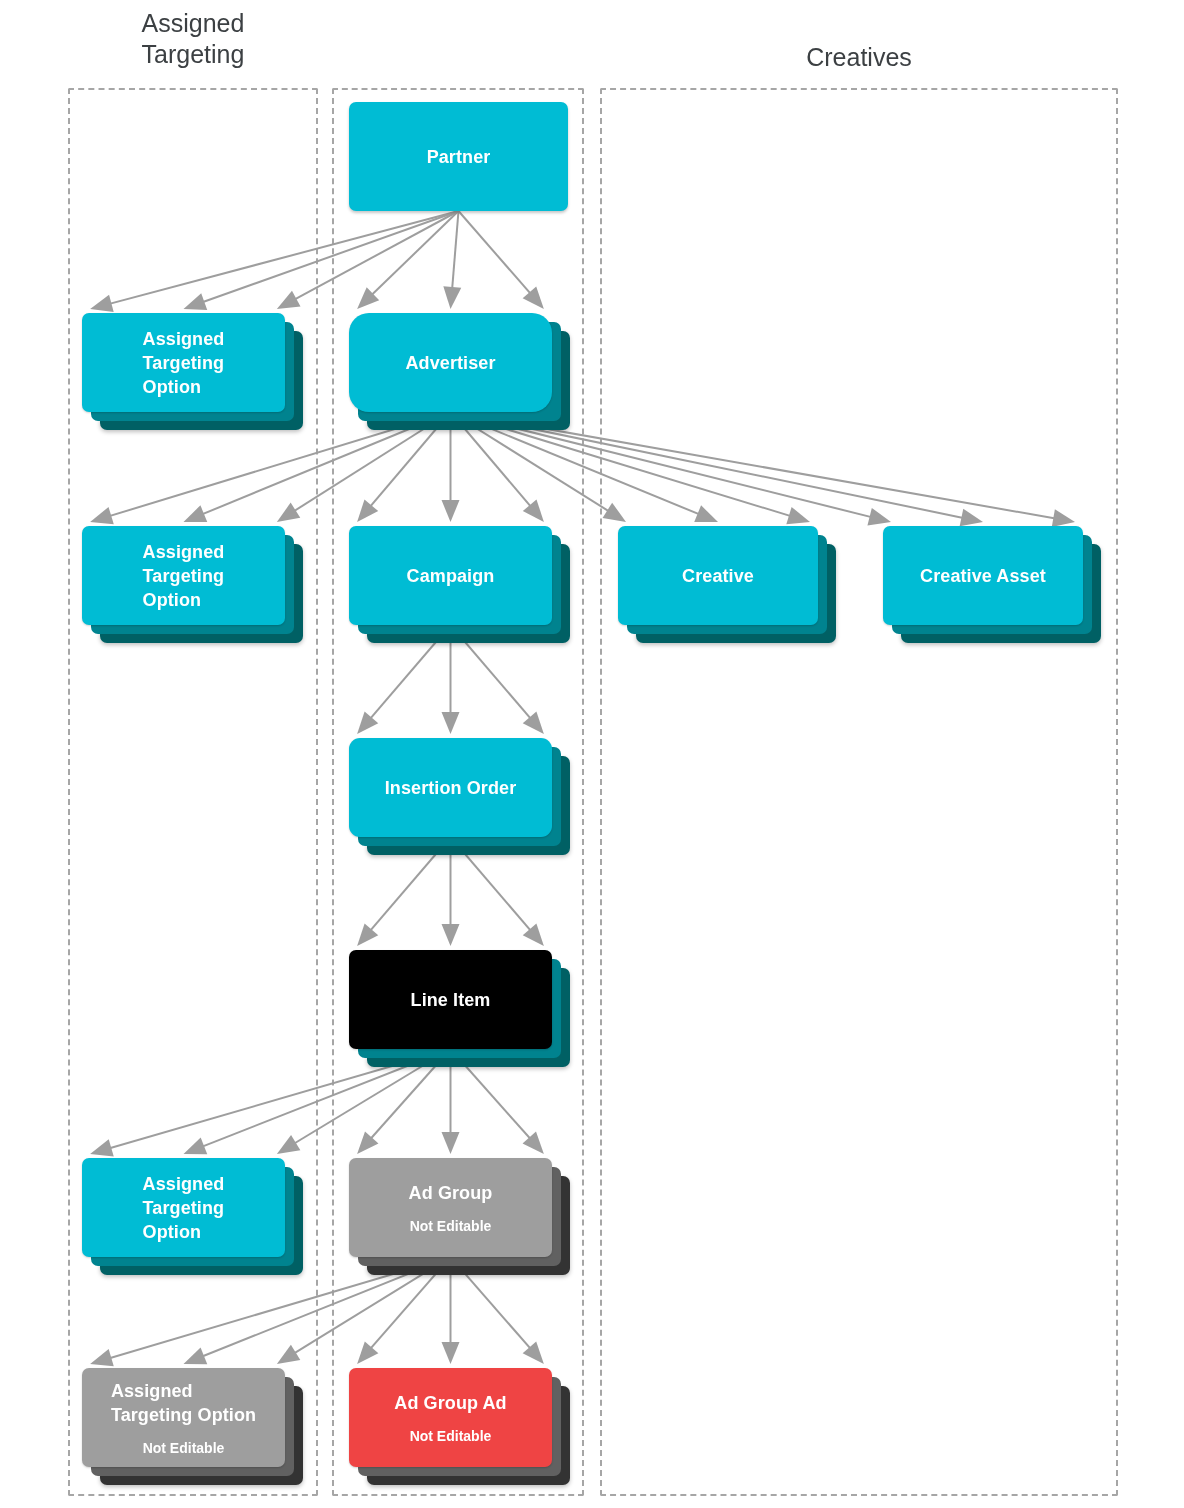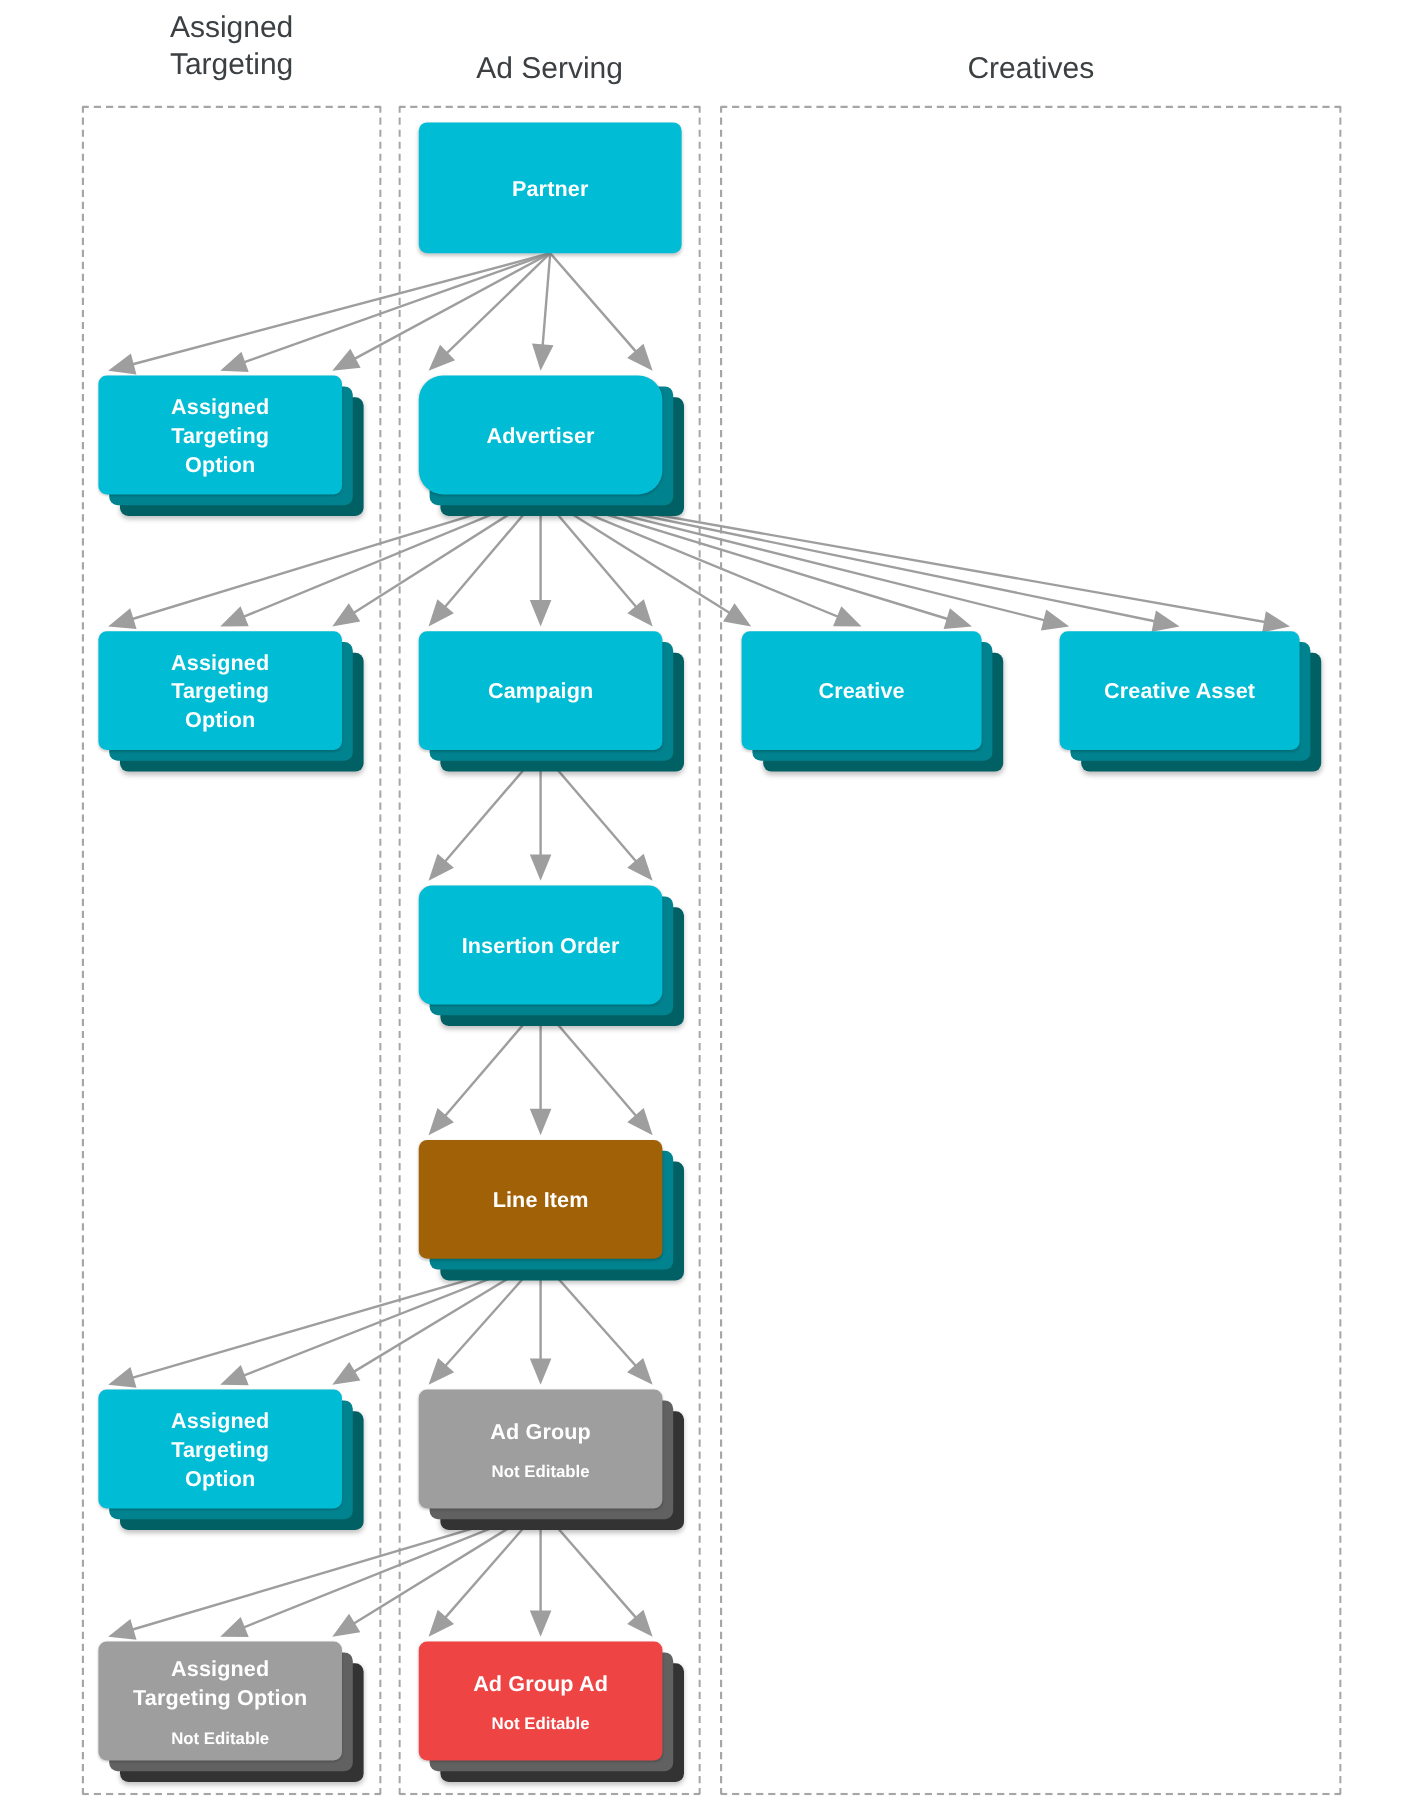--- a/index.html
+++ b/index.html
@@ -35,21 +35,21 @@
   }
   .node .card{
     position:absolute;
     border-radius:7px;
     box-sizing:border-box;
     display:flex;
     flex-direction:column;
     align-items:center;
     justify-content:center;
     color:#ffffff;
-    text-align:center;
+    text-align:left;
     box-shadow:0 1px 2px rgba(0,0,0,0.18);
   }
   .node .title{
     font-size:18px;
     font-weight:bold;
     line-height:24px;
     letter-spacing:.1px;
     white-space:pre-line;
   }
   .node .sub{
@@ -60,21 +60,20 @@
   }
   .node.single .card{box-shadow:0 2px 3px rgba(0,0,0,0.22);}
 </style>
 </head>
 <body>
 
 <div id="canvas">
 
   <div class="col-header" id="hdr-0" style="left: 68px; top: 8px; width: 250px; color: rgb(60, 64, 67);"><span>Assigned
 Targeting</span></div>
-  <div class="col-header" id="hdr-1" style="left: 332px; top: 42px; width: 252px; color: rgb(60, 64, 67);"><span>Ad Serving</span></div>
   <div class="col-header" id="hdr-2" style="left: 600px; top: 42px; width: 518px; color: rgb(60, 64, 67);"><span>Creatives</span></div>
 
   <div class="col-box" id="colbox-0" style="left: 68px; top: 88px; width: 250px; height: 1408px; border-color: rgb(166, 166, 166);"></div>
   <div class="col-box" id="colbox-1" style="left: 332px; top: 88px; width: 252px; height: 1408px; border-color: rgb(166, 166, 166);"></div>
   <div class="col-box" id="colbox-2" style="left: 600px; top: 88px; width: 518px; height: 1408px; border-color: rgb(166, 166, 166);"></div>
 
   <svg class="wires" id="wires" viewBox="0 0 1184 1508" xmlns="http://www.w3.org/2000/svg">
       <line x1="458.5" y1="211" x2="103.64943246204535" y2="305.40076990802856" stroke="#9e9e9e" stroke-width="2"></line>
       <polygon points="90.11999999999999,309 109.06674595266105,294.6465747013014 113.69432749948152,312.0415592953597" fill="#9e9e9e"></polygon>
       <line x1="458.5" y1="211" x2="196.68763848003667" y2="304.30040519620513" stroke="#9e9e9e" stroke-width="2"></line>
@@ -204,21 +203,21 @@
       <div class="node" style="left: 349px; top: 738px; width: 223px; height: 119px;">
         <div class="layer" style="left: 18px; top: 18px; width: 203px; height: 99px; background: rgb(0, 96, 100); box-shadow: rgba(0, 0, 0, 0.25) 0px 2px 4px;"></div>
         <div class="layer" style="left: 9px; top: 9px; width: 203px; height: 99px; background: rgb(0, 131, 143);"></div>
         <div class="card" style="left: 0px; top: 0px; width: 203px; height: 99px; background: rgb(0, 188, 212); color: rgb(255, 255, 255); border-radius: 11px;">
           <div class="title">Insertion Order</div>
         </div>
       </div>
       <div class="node" style="left: 349px; top: 950px; width: 223px; height: 119px;">
         <div class="layer" style="left: 18px; top: 18px; width: 203px; height: 99px; background: rgb(0, 96, 100); box-shadow: rgba(0, 0, 0, 0.25) 0px 2px 4px;"></div>
         <div class="layer" style="left: 9px; top: 9px; width: 203px; height: 99px; background: rgb(0, 131, 143);"></div>
-        <div class="card" style="left: 0px; top: 0px; width: 203px; height: 99px; background: #a16207; color: rgb(255, 255, 255);">
+        <div class="card" style="left: 0px; top: 0px; width: 203px; height: 99px; background: #000000; color: rgb(255, 255, 255);">
           <div class="title">Line Item</div>
         </div>
       </div>
       <div class="node" style="left: 82px; top: 1158px; width: 223px; height: 119px;">
         <div class="layer" style="left: 18px; top: 18px; width: 203px; height: 99px; background: rgb(0, 96, 100); box-shadow: rgba(0, 0, 0, 0.25) 0px 2px 4px;"></div>
         <div class="layer" style="left: 9px; top: 9px; width: 203px; height: 99px; background: rgb(0, 131, 143);"></div>
         <div class="card" style="left: 0px; top: 0px; width: 203px; height: 99px; background: rgb(0, 188, 212); color: rgb(255, 255, 255);">
           <div class="title">Assigned
 Targeting
 Option</div>

